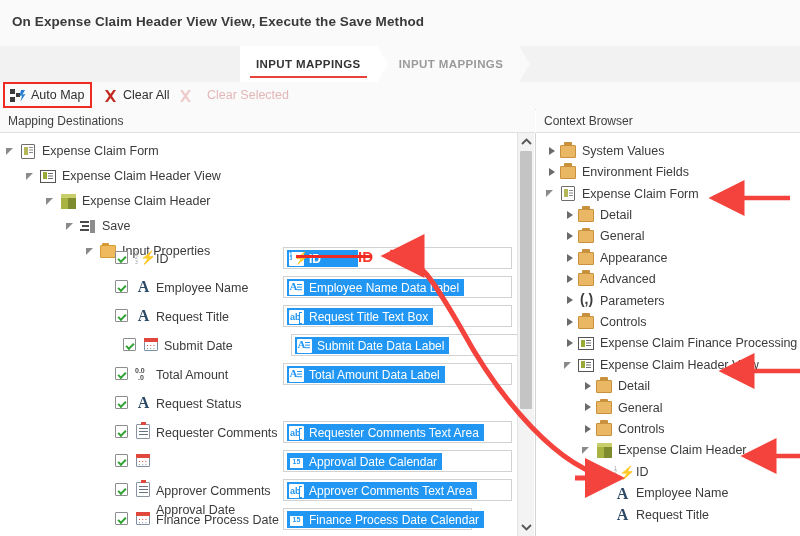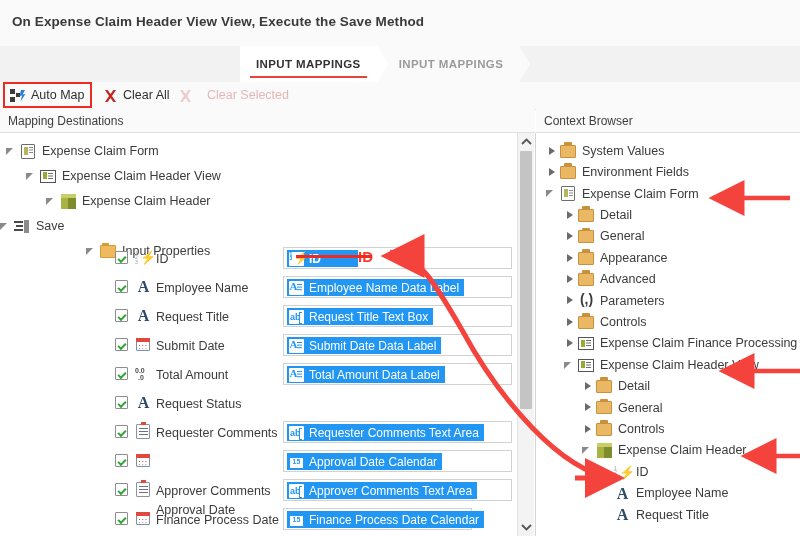--- a/index.html
+++ b/index.html
@@ -387,21 +387,21 @@
           <span class="tw open"></span>
           <span class="ticon">
             <span class="ic-so">
               <i class="top"></i>
               <i class="bl"></i>
               <i class="br"></i>
             </span>
           </span>
           <span class="tlabel">Expense Claim Header</span>
         </div>
-        <div class="trow" style="top: 82px; ">
+        <div class="trow" style="top: 82px; padding-left: 66px;">
           <span class="tw open"></span>
           <span class="ticon">
             <span class="ic-method">
               <i class="b1"></i>
               <i class="b2"></i>
               <i class="b3"></i>
               <i class="blk"></i>
             </span>
           </span>
           <span class="tlabel">Save</span>
@@ -459,21 +459,21 @@
           <span class="mapname" style="left:156px;top:6px;">Request Title</span>
           <span class="valbox" style="left:283px;top:0px;width:229px;">
             <span class="chip">
               <span class="chipicon">
                 <span class="ci-ab"></span>
               </span>
               <span class="ctext">Request Title Text Box</span>
             </span>
           </span>
         </div>
-        <div class="maprow" style="top: 201px; width: 517px;">
+        <div class="maprow" style="top: 201px; width: 517px; margin-left: 8px;">
           <span class="cbx" style="left:115px;top:4px;"></span>
           <span class="mapicon" style="left:135px;top:3px;">
             <span class="ic-cal"></span>
           </span>
           <span class="mapname" style="left:156px;top:6px;">Submit Date</span>
           <span class="valbox" style="left:283px;top:0px;width:229px;">
             <span class="chip">
               <span class="chipicon">
                 <span class="ci-label"></span>
               </span>

